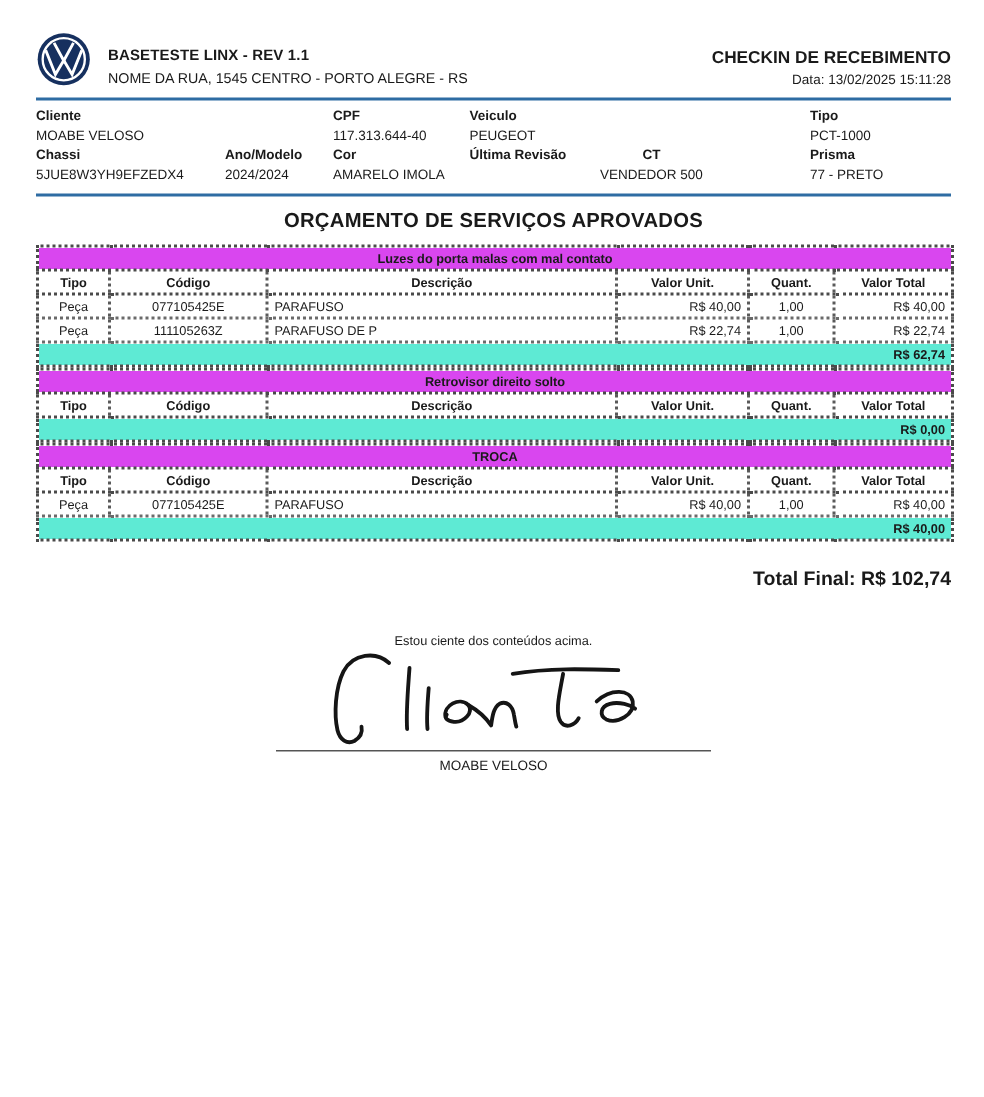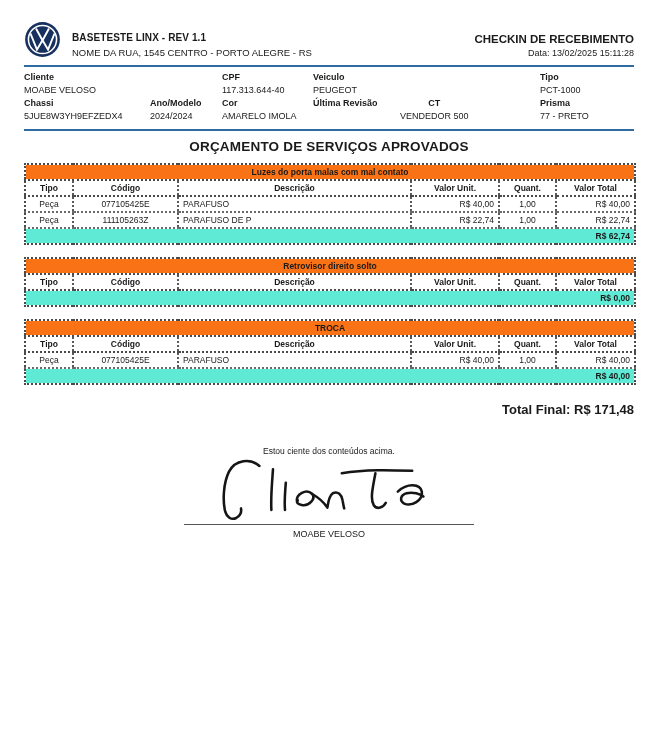--- a/index.html
+++ b/index.html
@@ -32,26 +32,26 @@
   .cell .val { font-size:9px; line-height:13px; }
   .r1 { top:1px; } .r2 { top:27px; }
   .c0 { left:0; } .c1 { left:126px; } .c2 { left:198px; }
   .c3 { left:289px; } .c4 { left:376px;text-align:center; } .c5 { left:516px; }
 
   .main-title { text-align:center; font-size:13.5px; font-weight:bold; margin-top:8px; letter-spacing:.2px; }
 
   
   table.doc {
     border-collapse:collapse; width:610px; table-layout:fixed;
-    border:2px dotted #4a4a4a; margin-top:12px;
+    border:2px dotted #4a4a4a; margin-top:0;
   }
   table.doc.first { margin-top:9px; }
   table.doc td, table.doc th { font-size:8.5px; padding:2px 4px; height:14px; overflow:hidden; white-space:nowrap; }
   .band td {
-    background:#f97316; font-weight:bold; text-align:center;
+    background:#d946ef; font-weight:bold; text-align:center;
     border-bottom:2px dotted #4a4a4a;
   }
   table.doc th {
     font-weight:bold; text-align:center;
     border-bottom:2px dotted #4a4a4a;
   }
   table.doc th + th, table.doc td.sep { border-left:2px dotted #5a5a5a; }
   tr.data td { border-bottom:2px dotted #6a6a6a; }
   tr.data td.a-c { text-align:center; }
   tr.data td.a-l { text-align:left; }
@@ -236,21 +236,21 @@
         <td class="a-r sep">R$ 40,00</td>
         <td class="a-c sep">1,00</td>
         <td class="a-r sep">R$ 40,00</td>
       </tr>
       <tr class="totalband">
             <td colspan="6">R$ 40,00</td>
           </tr>
     </tbody>
       </table>
 
-    <div class="total-final">Total Final: R$ 171,48</div>
+    <div class="total-final">Total Final: R$ 102,74</div>
 
     <div class="notice">Estou ciente dos conteúdos acima.</div>
     <svg class="sig-draw" viewBox="0 0 272 80">
       <g fill="none" stroke="#151515" stroke-width="3.2" stroke-linecap="round" stroke-linejoin="round">
         <path d="M 49,10 C 38,0 19,2 11,17 C 4,31 3,53 6,66 C 8,74 14,78 20,75 C 25,72 27,68 26,63"></path>
         <path d="M 66,14 C 65,29 63,49 64,65"></path>
         <path d="M 82,31 C 81,43 80,55 81,65"></path>
         <path d="M 96,55 C 94,45 108,38 115,45 C 120,51 111,60 103,59 C 97,58 95,56 97,53"></path>
         <path d="M 115,45 C 122,49 130,56 134,62 C 135,55 136,47 141,44 C 147,41 152,46 153,53 C 154,58 154,60 155,63"></path>
         <path d="M 152,19 C 182,14 212,15 240,16"></path>

